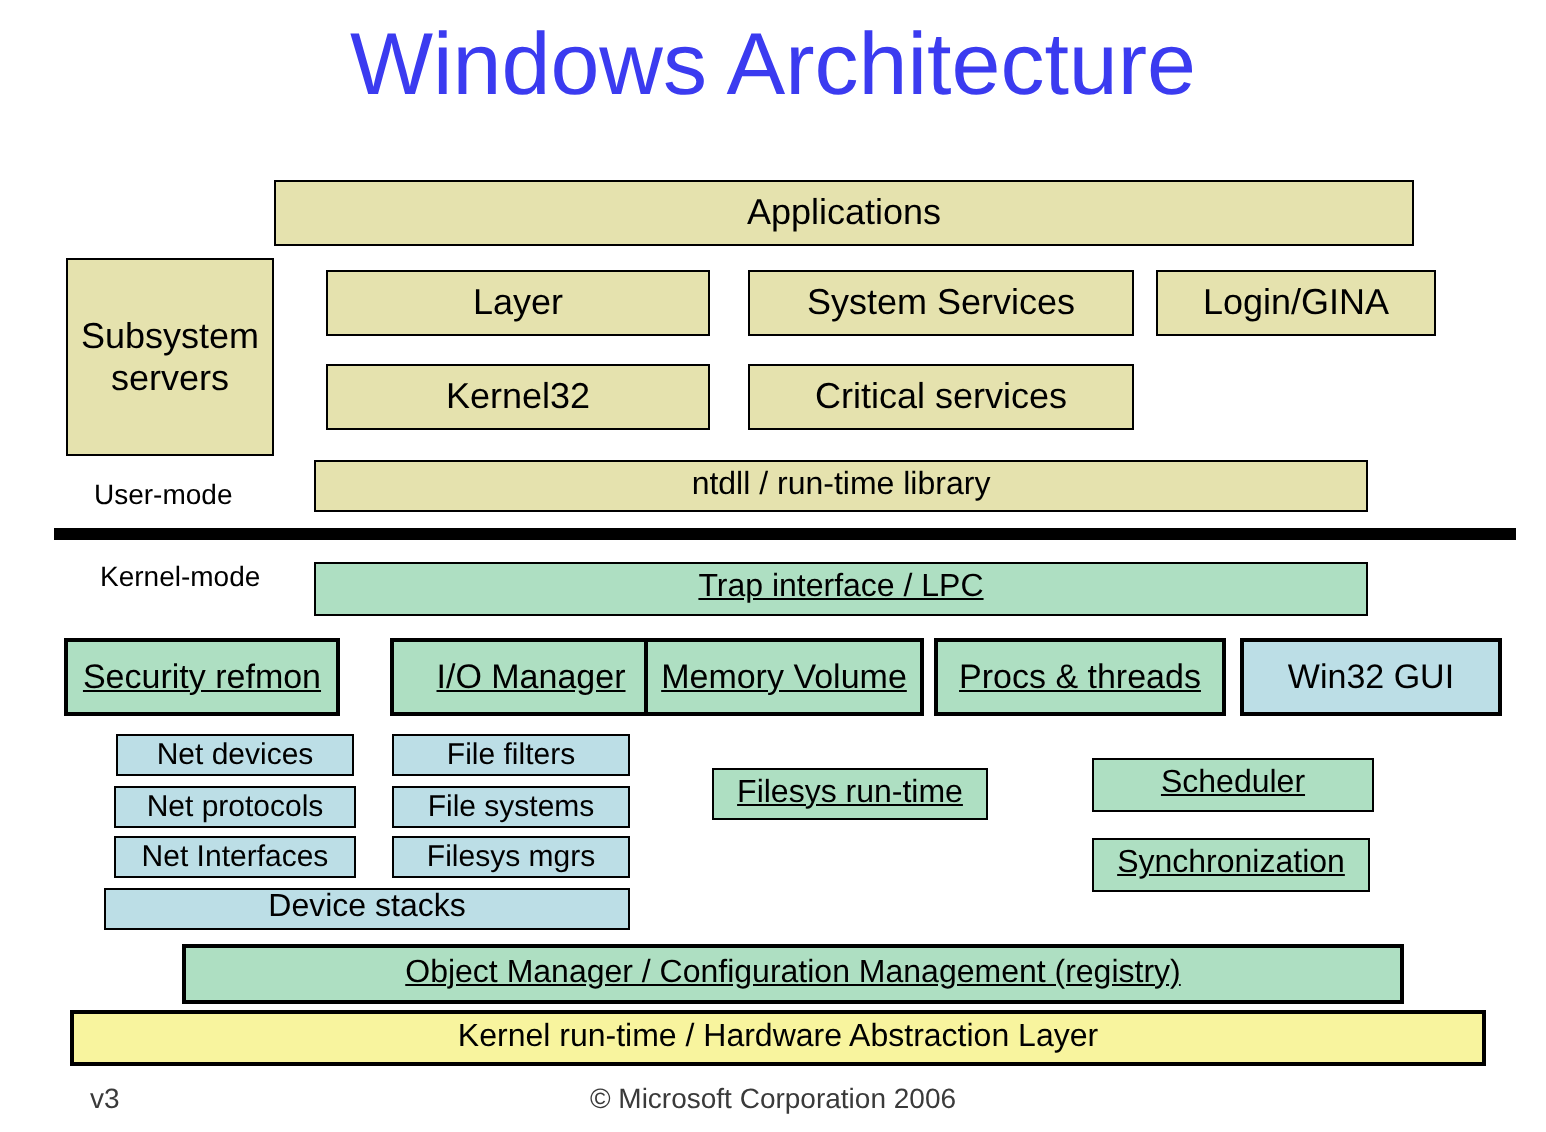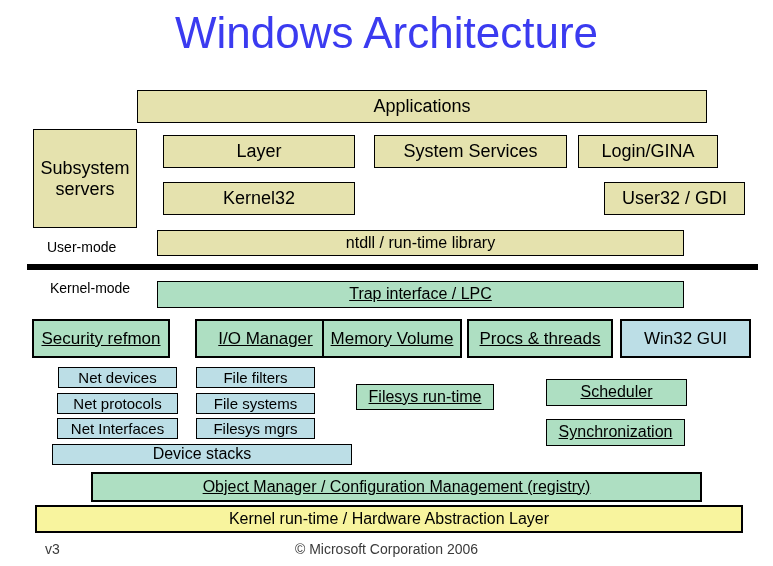--- a/index.html
+++ b/index.html
@@ -45,21 +45,21 @@
 
   <div class="box tan" style="left:137px;top:90px;width:570px;height:33px">Applications</div>
 
   <div class="box tan" style="left:33px;top:129px;width:104px;height:99px;padding:0 6px">Subsystem servers</div>
 
   <div class="box tan" style="left:163px;top:135px;width:192px;height:33px">Layer</div>
   <div class="box tan" style="left:374px;top:135px;width:193px;height:33px">System Services</div>
   <div class="box tan" style="left:578px;top:135px;width:140px;height:33px">Login/GINA</div>
 
   <div class="box tan" style="left:163px;top:182px;width:192px;height:33px">Kernel32</div>
-  <div class="box tan" style="left:604px;top:182px;width:141px;height:33px">User32 / GDI</div>
+  <div class="box tan" style="left:374px;top:182px;width:193px;height:33px">Critical services</div>
 
   <div class="box tan fs16" style="left:157px;top:230px;width:527px;height:26px">ntdll / run-time library</div>
 
   <div class="mode-label" style="left:47px;top:239px">User-mode</div>
 
   <div class="divider" style="left:27px;top:264px;width:731px;height:6px"></div>
 
   <div class="mode-label" style="left:50px;top:280px">Kernel-mode</div>
 
   <div class="box green fs16" style="left:157px;top:281px;width:527px;height:27px">Trap interface / LPC</div>
@@ -69,21 +69,21 @@
   <div class="box green b2 fs17" style="left:322px;top:319px;width:140px;height:39px">Memory Volume</div>
   <div class="box green b2 fs17" style="left:467px;top:319px;width:146px;height:39px">Procs &amp; threads</div>
   <div class="box blue b2 fs17" style="left:620px;top:319px;width:131px;height:39px">Win32 GUI</div>
 
   <div class="box blue fs15" style="left:58px;top:367px;width:119px;height:21px">Net devices</div>
   <div class="box blue fs15" style="left:196px;top:367px;width:119px;height:21px">File filters</div>
   <div class="box blue fs15" style="left:57px;top:393px;width:121px;height:21px">Net protocols</div>
   <div class="box blue fs15" style="left:196px;top:393px;width:119px;height:21px">File systems</div>
   <div class="box blue fs15" style="left:57px;top:418px;width:121px;height:21px">Net Interfaces</div>
   <div class="box blue fs15" style="left:196px;top:418px;width:119px;height:21px">Filesys mgrs</div>
-  <div class="box blue fs16" style="left:52px;top:444px;width:300px;height:21px">Device stacks</div>
+  <div class="box blue fs16" style="left:52px;top:444px;width:263px;height:21px">Device stacks</div>
 
   <div class="box green fs16" style="left:356px;top:384px;width:138px;height:26px">Filesys run-time</div>
   <div class="box green fs16" style="left:546px;top:379px;width:141px;height:27px">Scheduler</div>
   <div class="box green fs16" style="left:546px;top:419px;width:139px;height:27px">Synchronization</div>
 
   <div class="box green b2 fs16" style="left:91px;top:472px;width:611px;height:30px">Object Manager / Configuration Management (registry)</div>
   <div class="box yellow b2 fs16" style="left:35px;top:505px;width:708px;height:28px">Kernel run-time / Hardware Abstraction Layer</div>
 
   <div class="footer-text" style="left:45px;top:541px">v3</div>
   <div class="footer-text copyright" style="top:541px">© Microsoft Corporation 2006</div>

